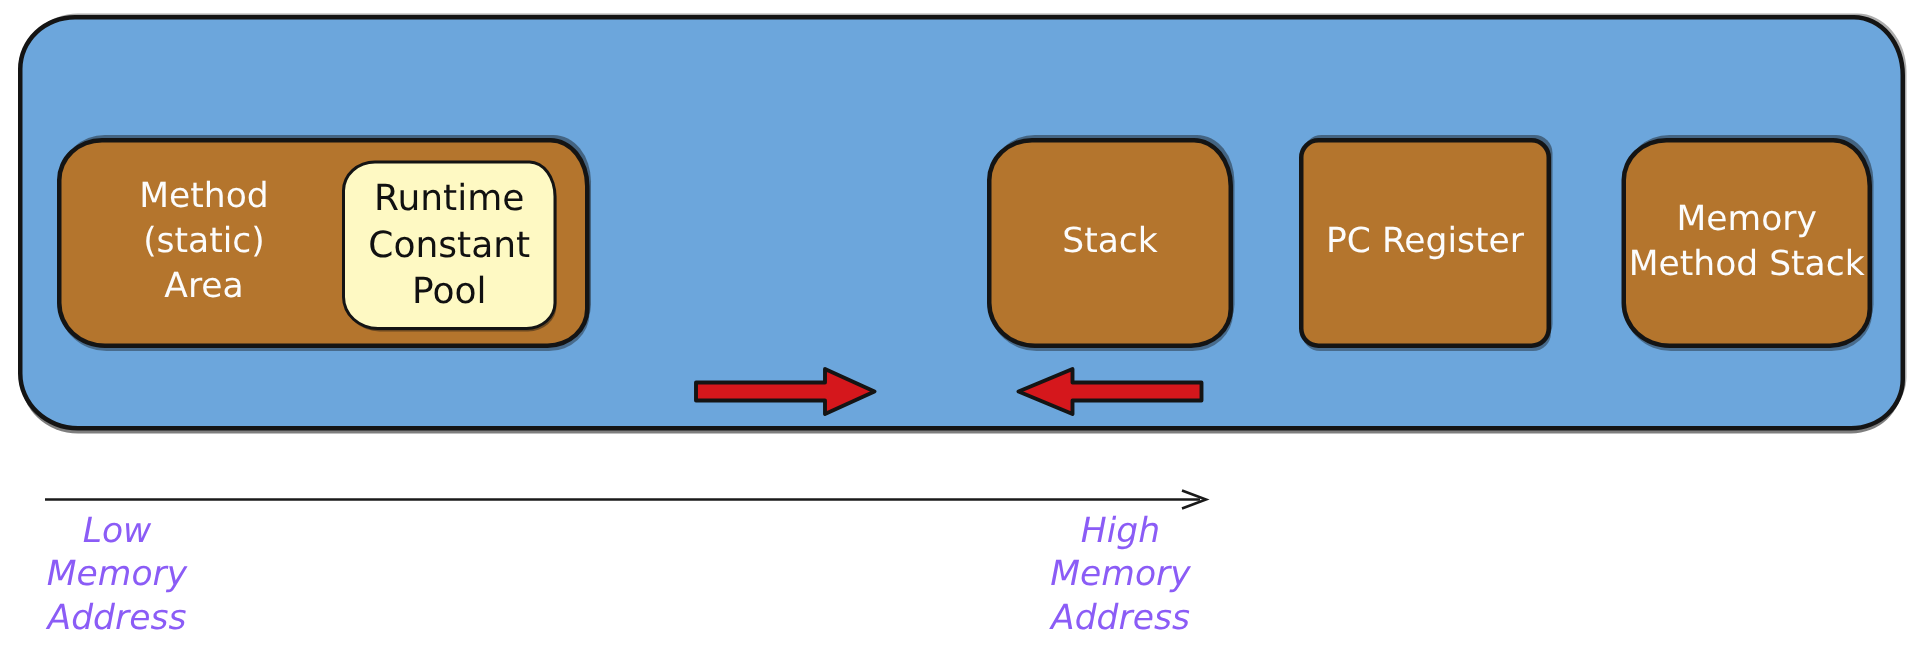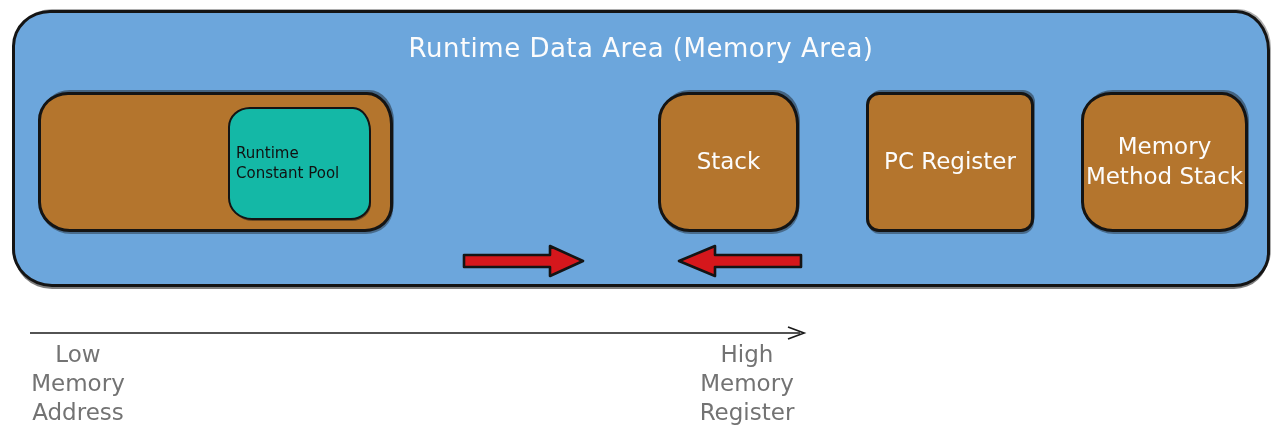--- a/index.html
+++ b/index.html
@@ -47,79 +47,80 @@
     display: flex;
     align-items: center;
     justify-content: center;
     color: #FCFCFC;
     font-size: 23px;
     line-height: 1.3;
     text-align: center;
   }
   .box-method  { left: 23px;  width: 355px; }
   .box-heap    { left: 428px; width: 165px; }
-  .box-stack   { left: 643px; width: 141px; }
+  .box-stack   { left: 643px; width: 164px; }
   .box-pc      { left: 851px; width: 168px; border-radius: 13px; }
   .box-native  { left: 1066px; width: 167px; }
 
   .method-label {
     position: absolute;
     left: 28px; top: 50%;
     transform: translateY(-50%);
     width: 134px;
     text-align: center;
   }
   .inner-box {
     position: absolute;
     left: 187px; top: 12px;
     width: 143px; height: 113px;
-    background: #14b8a6;
+    background: #fef9c3;
     border: 2.5px solid #141414;
     box-sizing: border-box;
     border-radius: 22px 18px 20px 24px / 20px 24px 18px 22px;
     box-shadow: 1px 2px 0 -1px rgba(20,20,20,0.45);
     display: flex;
     align-items: center;
     justify-content: center;
     color: #111111;
-    font-size: 15px;
+    font-size: 24px;
     line-height: 1.28;
-    text-align: left;
+    text-align: center;
     padding: 0 6px;
   }
 
   
   .grow-arrow { position: absolute; top: 231px; }
   .grow-arrow-right { left: 447px; width: 124px; height: 34px; }
   .grow-arrow-left  { left: 660px; width: 128px; height: 34px; }
 
   
   .axis-svg { position: absolute; left: 28px; top: 324px; width: 784px; height: 18px; }
   .axis-label {
     position: absolute;
     top: 340px;
     width: 122px;
     text-align: center;
-    color: #737373;
+    color: #8b5cf6;
     font-size: 23px;
     line-height: 1.26;
+    font-style: italic;
   }
   .axis-label-low  { left: 17px; }
   .axis-label-high { left: 686px; }
 </style>
 </head>
 <body>
 
 <div class="stage">
 
   <section class="runtime-area">
 
-    <h1 class="title">Runtime Data Area (Memory Area)</h1>
 
     <div class="box box-method">
+      <div class="method-label">Method (static) Area</div>
       <div class="inner-box">
         <span>Runtime Constant Pool</span>
       </div>
     </div>
 
 
     <div class="box box-stack">
       <span>Stack</span>
     </div>
 
@@ -141,15 +142,15 @@
 
   </section>
 
   <svg class="axis-svg" viewBox="0 0 784 18" xmlns="http://www.w3.org/2000/svg" aria-hidden="true">
     <line x1="2" y1="9" x2="772" y2="9" stroke="#1a1a1a" stroke-width="1.7"></line>
     <polyline points="760,3 776,9 760,15" fill="none" stroke="#1a1a1a" stroke-width="1.7" stroke-linejoin="miter"></polyline>
   </svg>
 
   <div class="axis-label axis-label-low">Low Memory Address</div>
 
-  <div class="axis-label axis-label-high">High Memory Register</div>
+  <div class="axis-label axis-label-high">High Memory Address</div>
 
 </div>
 
 </body></html>

